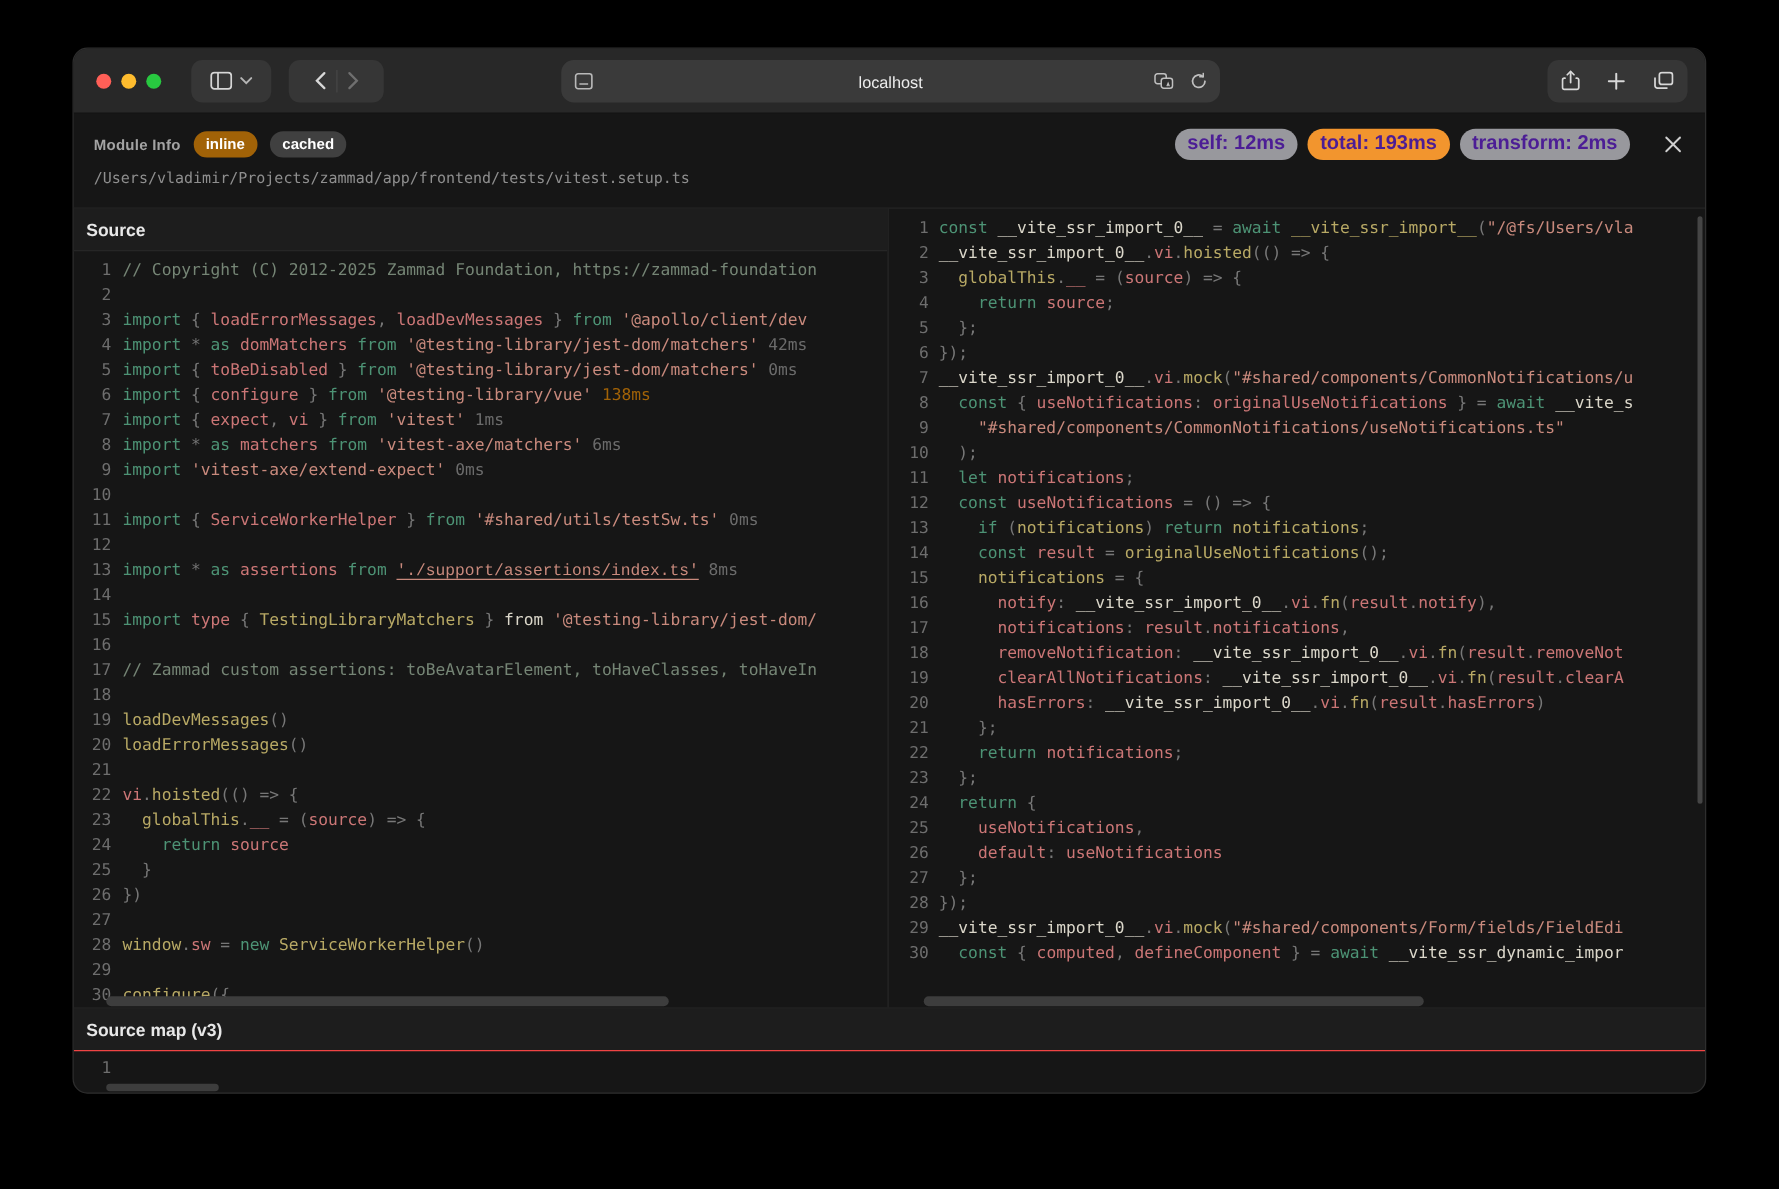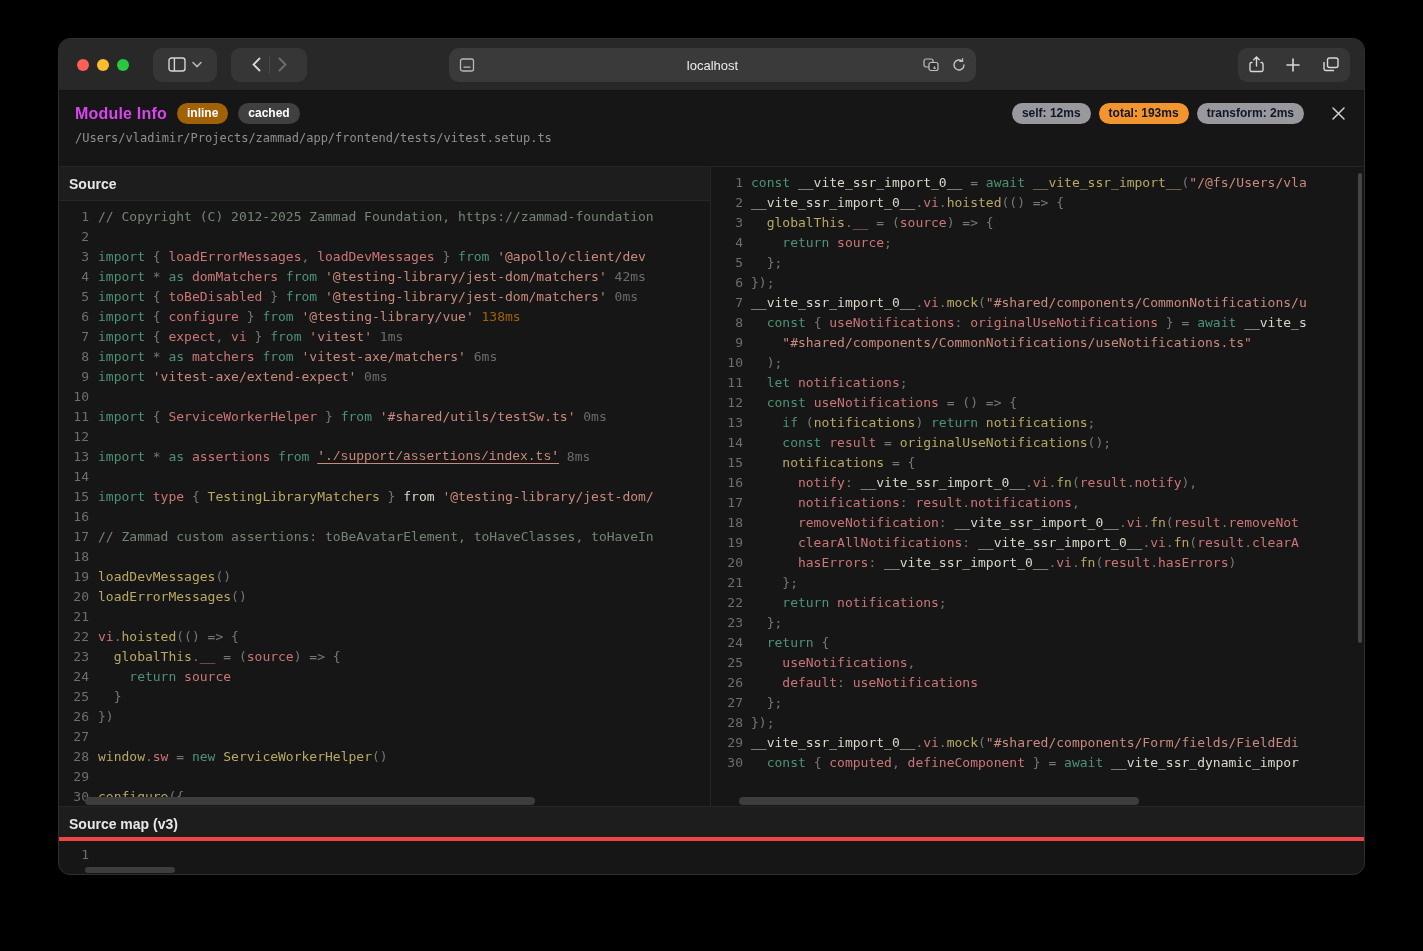--- a/index.html
+++ b/index.html
@@ -32,27 +32,27 @@
   .url-right { margin-left:auto; display:flex; align-items:center; gap:12px; z-index:1; }
 
   .pill-right { width:112px; margin-left:auto; gap:0; justify-content:space-around; }
 
   .icon-btn { display:flex; align-items:center; justify-content:center; cursor:pointer; }
 
   
   .modheader { height:76px; background:#161616; border-bottom:1px solid #242424;
     padding:12px 16px 0 16px; }
   .mod-row1 { display:flex; align-items:center; }
-  .mod-title { font-size:16px; font-weight:700; color:#d946ef; letter-spacing:.2px; }
+  .mod-title { font-size:12px; font-weight:700; color:#a3a3a3; letter-spacing:.2px; }
   .badge { border-radius:999px; padding:3px 10px 4px; font-size:12px; font-weight:700;
     color:#fff; margin-left:10px; }
   .badge.green { background:#a16207; }
   .badge.indigo { background:#404040; }
   .timings { margin-left:auto; display:flex; gap:8px; align-items:center; }
-  .pill { border-radius:999px; padding:3px 10px 4px; font-size:12px; font-weight:700; color:#0f172a; }
+  .pill { border-radius:999px; padding:3px 10px 4px; font-size:16px; font-weight:700; color:#4c1d95; }
   .pill.gray { background:#98989d; }
   .pill.orange { background:#f2952e; }
   .close-btn { margin-left:24px; width:20px; height:20px; display:flex; align-items:center;
     justify-content:center; color:#cfcfcf; cursor:pointer; }
   .mod-path { margin-top:7px; font-family:"DejaVu Sans Mono", monospace; font-size:12px;
     color:#8f8f8f; }
 
   
   .panels { display:flex; height:639px; }
   .panel { position:relative; overflow:hidden; }
@@ -82,21 +82,21 @@
   .tk-link { text-decoration:underline; text-underline-offset:3px; cursor:pointer;font-family:Liberation Mono, monospace; }
 
   .hbar { position:absolute; height:8px; border-radius:4px; background:#3d3d3d; bottom:1px; }
   .hbar.src { left:26px; width:450px; }
   .hbar.trf { left:28px; width:400px; }
   .vbar { position:absolute; right:2px; top:6px; width:4px; height:470px;
     border-radius:2px; background:#454545; }
 
   
   .sourcemap { position:relative; height:70px; border-top:1px solid #262626; }
-  .sourcemap .panel-header { border-bottom:4px solid #ef4444; }
+  .sourcemap .panel-header { border-bottom:1px solid #ef4444; }
   .sourcemap .code { height:36px; padding-top:4px; }
   .hbar.map { left:26px; width:90px; height:6px; bottom:3px; background:#3d3d3d; }
 
   svg { display:block; }
 </style>
 </head>
 <body>
 
 <div class="window">
 

